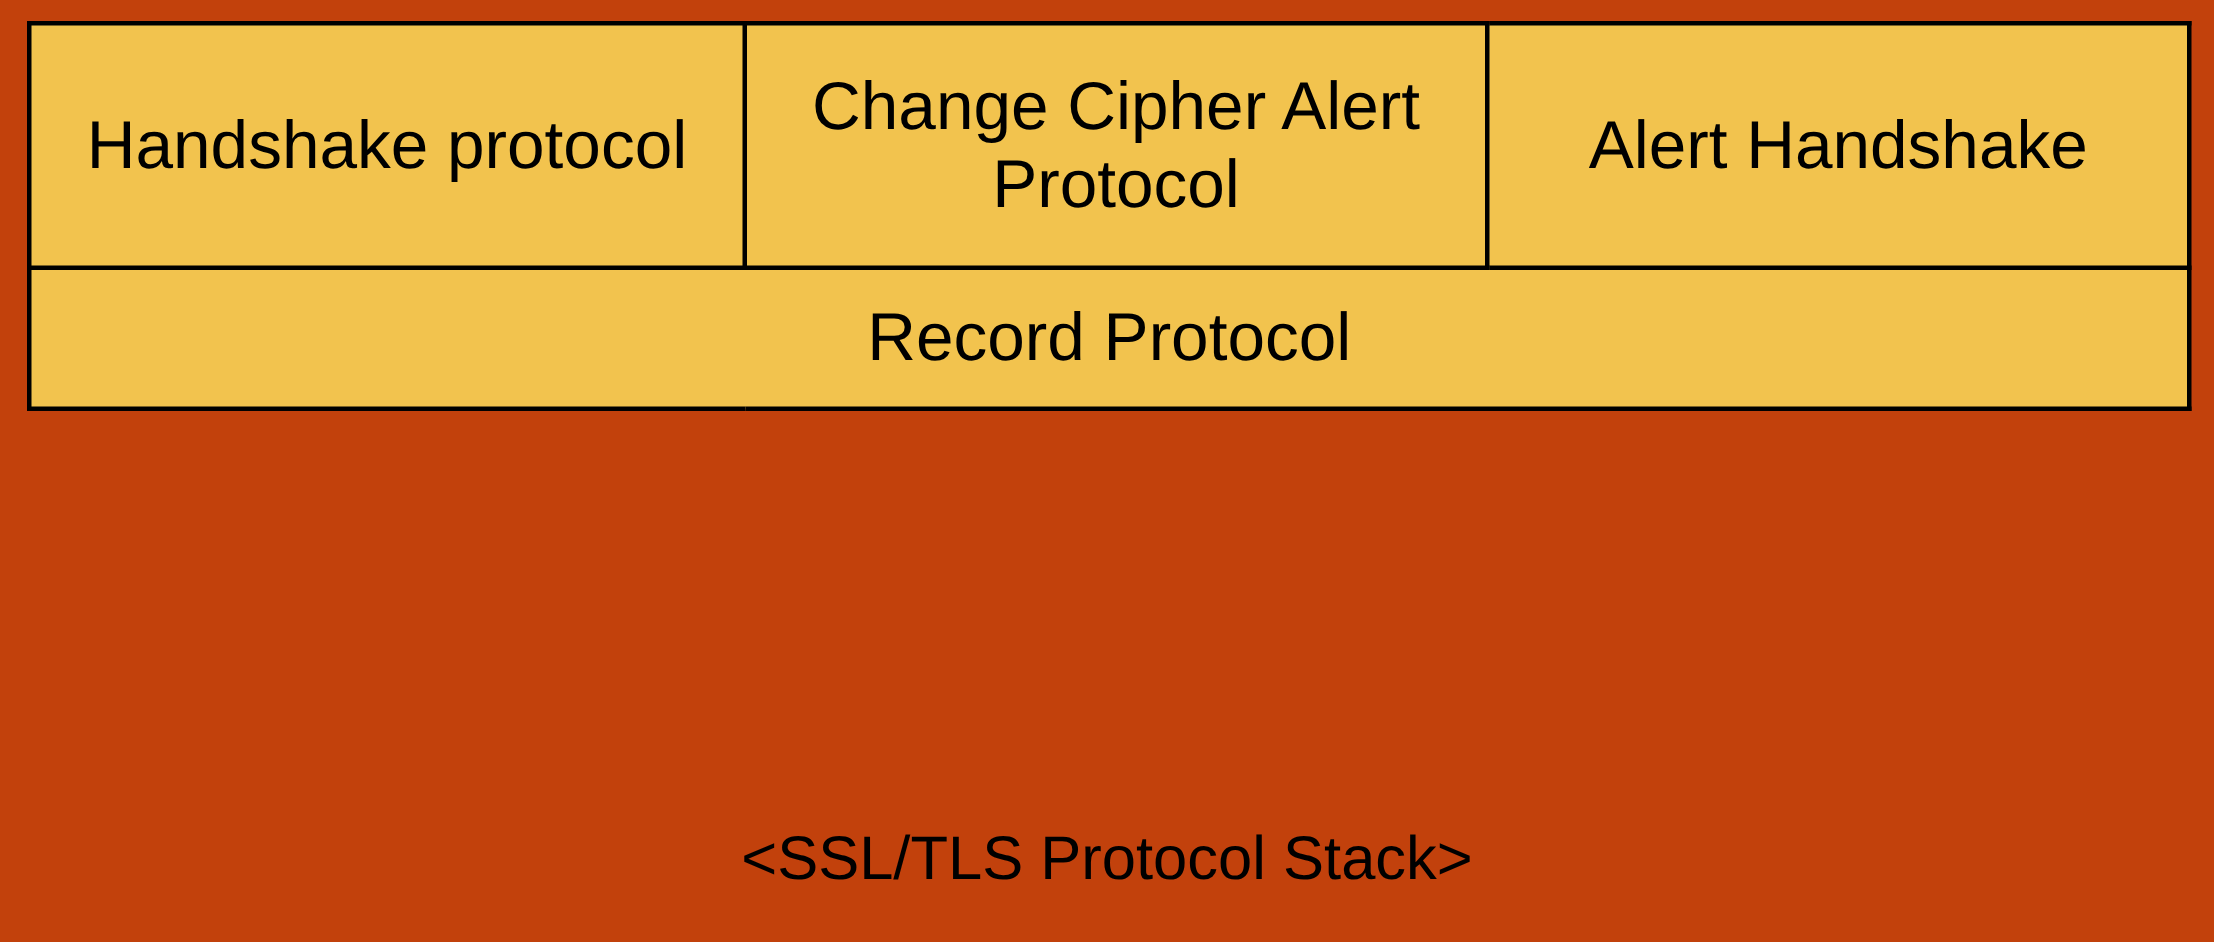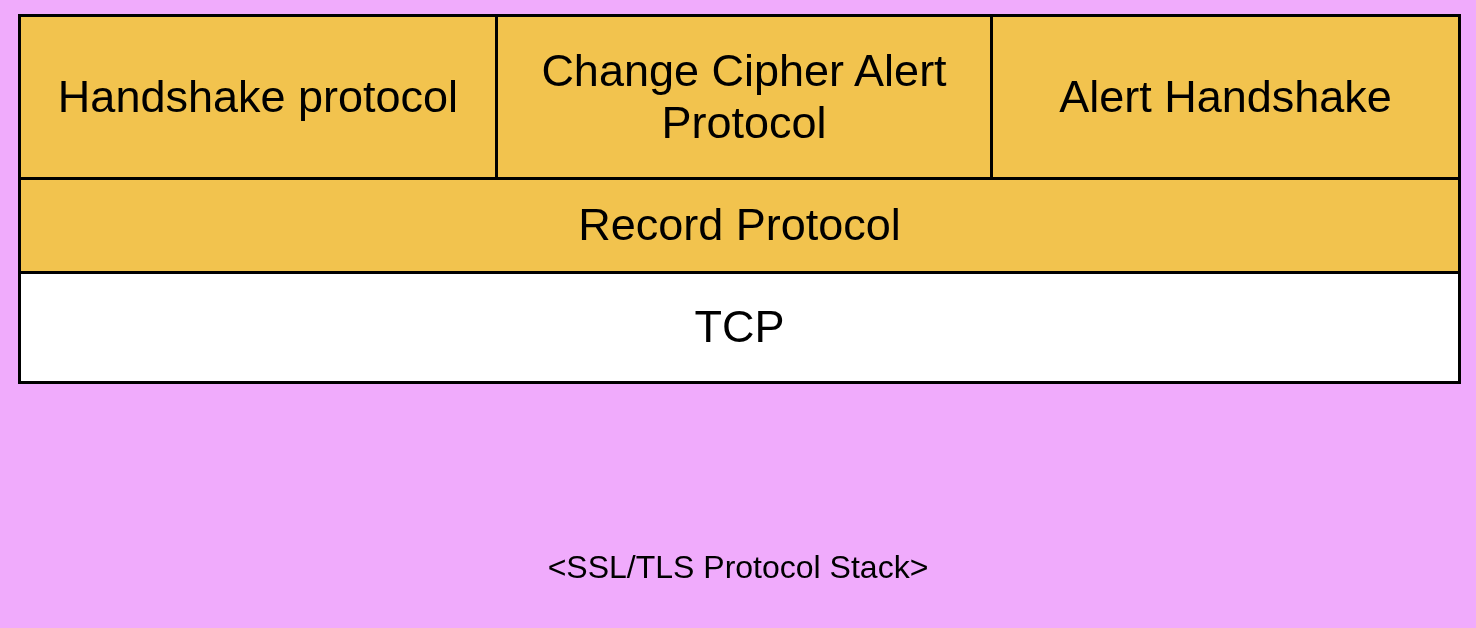--- a/index.html
+++ b/index.html
@@ -4,21 +4,21 @@
 <style>
   html, body {
     margin: 0;
     padding: 0;
     background: #ffffff;
   }
   .canvas {
     position: relative;
     width: 1476px;
     height: 628px;
-    background: #f0abfc;
+    background: #c2410c;
     font-family: "Liberation Sans", sans-serif;
     color: #000000;
     overflow: hidden;
   }
   table.stack {
     position: absolute;
     left: 18px;
     top: 14px;
     width: 1440px;
     border-collapse: collapse;
@@ -38,21 +38,21 @@
   tr.row-top    { height: 163px; }
   tr.row-record { height: 94px; }
   tr.row-tcp    { height: 110px; }
   tr.row-ip     { height: 108px; }
   .caption {
     position: absolute;
     left: 18px;
     top: 550px;
     width: 1440px;
     text-align: center;
-    font-size: 32px;
+    font-size: 41px;
     line-height: 1.1;
     color: #000000;
     white-space: nowrap;
   }
 </style>
 </head>
 <body>
 
 <div class="canvas">
 
@@ -64,21 +64,18 @@
     </colgroup>
     <tbody>
       <tr class="row-top">
         <td class="fill-gold">Handshake protocol</td>
         <td class="fill-gold">Change Cipher Alert Protocol</td>
         <td class="fill-gold">Alert Handshake</td>
       </tr>
       <tr class="row-record">
         <td class="fill-gold" colspan="3">Record Protocol</td>
       </tr>
-      <tr class="row-tcp">
-        <td class="fill-white" colspan="3">TCP</td>
-      </tr>
     </tbody>
   </table>
 
   <div class="caption">&lt;SSL/TLS Protocol Stack&gt;</div>
 
 </div>
 
 </body></html>

